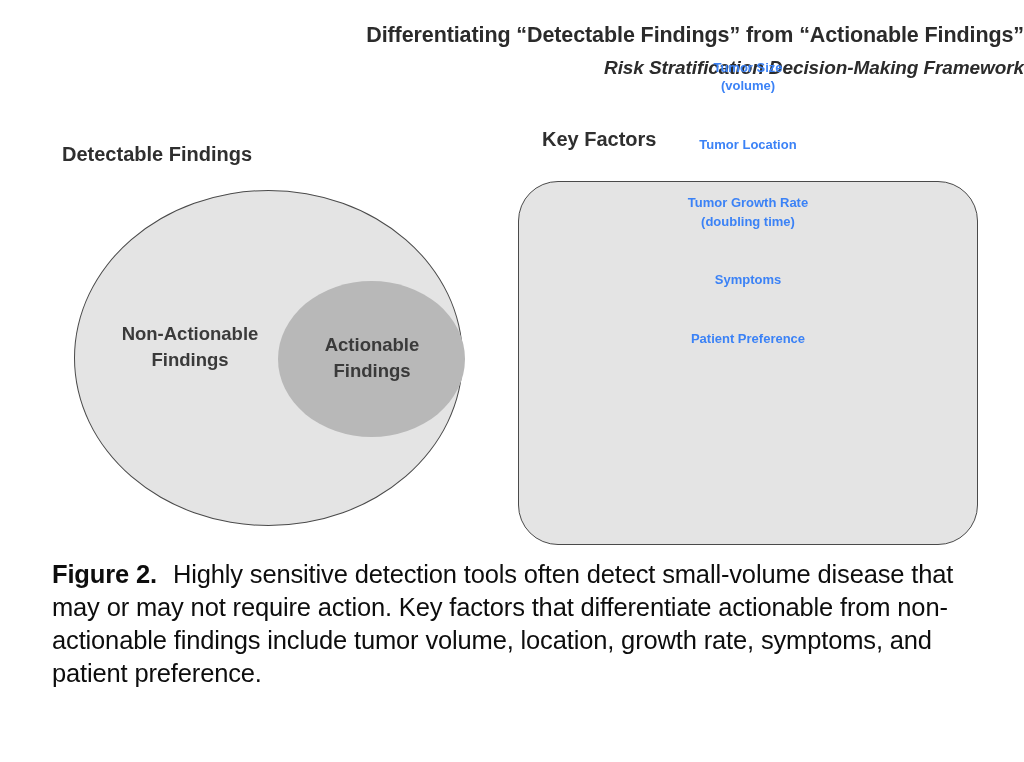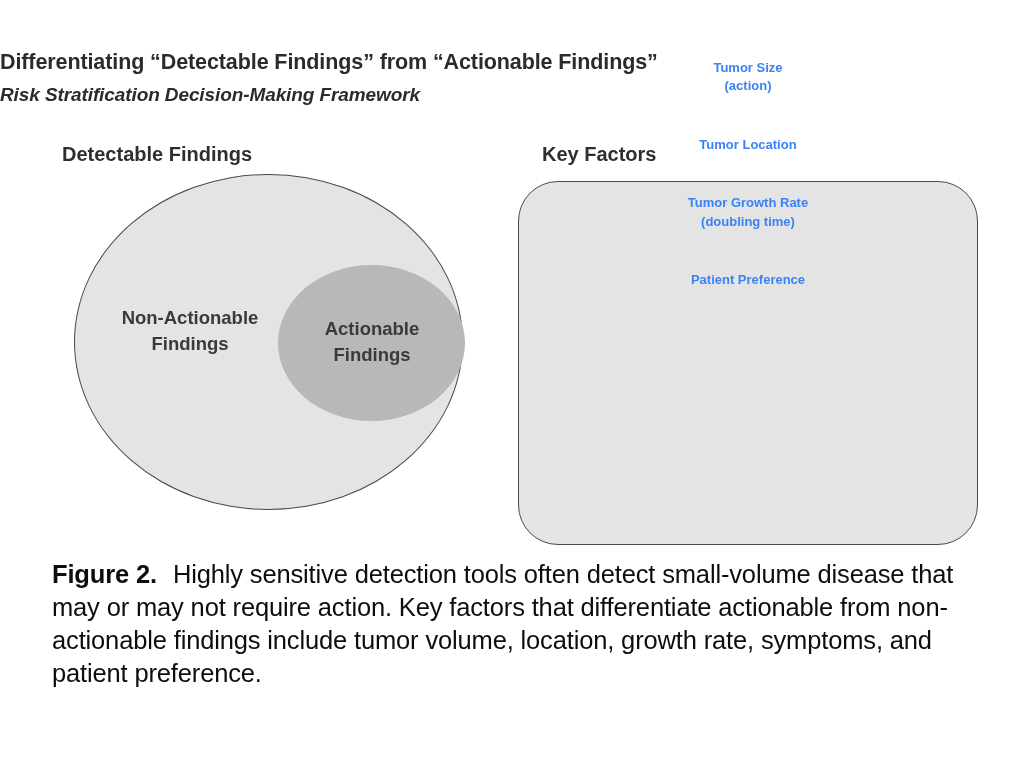--- a/index.html
+++ b/index.html
@@ -15,22 +15,21 @@
     font-family: "Liberation Sans", sans-serif;
     -webkit-font-smoothing: antialiased;
   }
 
   
   .title-block {
     position: absolute;
     left: 0;
     top: 22px;
     width: 1024px;
-    text-align: left;
-    margin-top: 27px;
+    text-align: right;
   }
   .fig-title {
     font-size: 21.5px;
     font-weight: bold;
     color: #2b2b2b;
     letter-spacing: -0.1px;
     line-height: 1.25;
   }
   .fig-subtitle {
     margin-top: 7px;
@@ -51,29 +50,29 @@
     text-align: left;
     white-space: nowrap;
   }
   #heading-detectable {
     left: 62px;
     top: 143px;
     width: 400px;
   }
   #heading-keyfactors {
     left: 542px;
-    top: 143px;
+    top: 128px;
     width: 400px;
   }
 
   
   .venn-wrap {
     position: absolute;
     left: 70px;
-    top: 170px;
+    top: 186px;
     width: 400px;
     height: 348px;
   }
   .venn-outer {
     position: absolute;
     left: 4px;
     top: 4px;
     width: 389px;
     height: 336px;
     border-radius: 50%;
@@ -177,29 +176,32 @@
   <div class="venn-label" id="label-actionable">
     <span>Actionable</span><br>
     <span>Findings</span>
   </div>
 </div>
 
 <div class="kf-box"></div>
 <div class="kf-list" style="left:518px;">
   <div class="kf-item">
     <span>Tumor Size</span>
-    <span class="kf-sub">(action)</span>
+    <span class="kf-sub">(volume)</span>
   </div>
   <div class="kf-item">
     <span>Tumor Location</span>
   </div>
   <div class="kf-item">
     <span>Tumor Growth Rate</span>
     <span class="kf-sub">(doubling time)</span>
   </div>
   <div class="kf-item">
+    <span>Symptoms</span>
+  </div>
+  <div class="kf-item">
     <span>Patient Preference</span>
   </div>
 </div>
 
 <div class="caption">
   <b>Figure 2.</b><span class="cap-gap"> </span><span>Highly sensitive detection tools often detect small-volume disease that may or may not require action. Key factors that differentiate actionable from non-actionable findings include tumor volume, location, growth rate, symptoms, and patient preference.</span>
 </div>
 
 </body></html>

